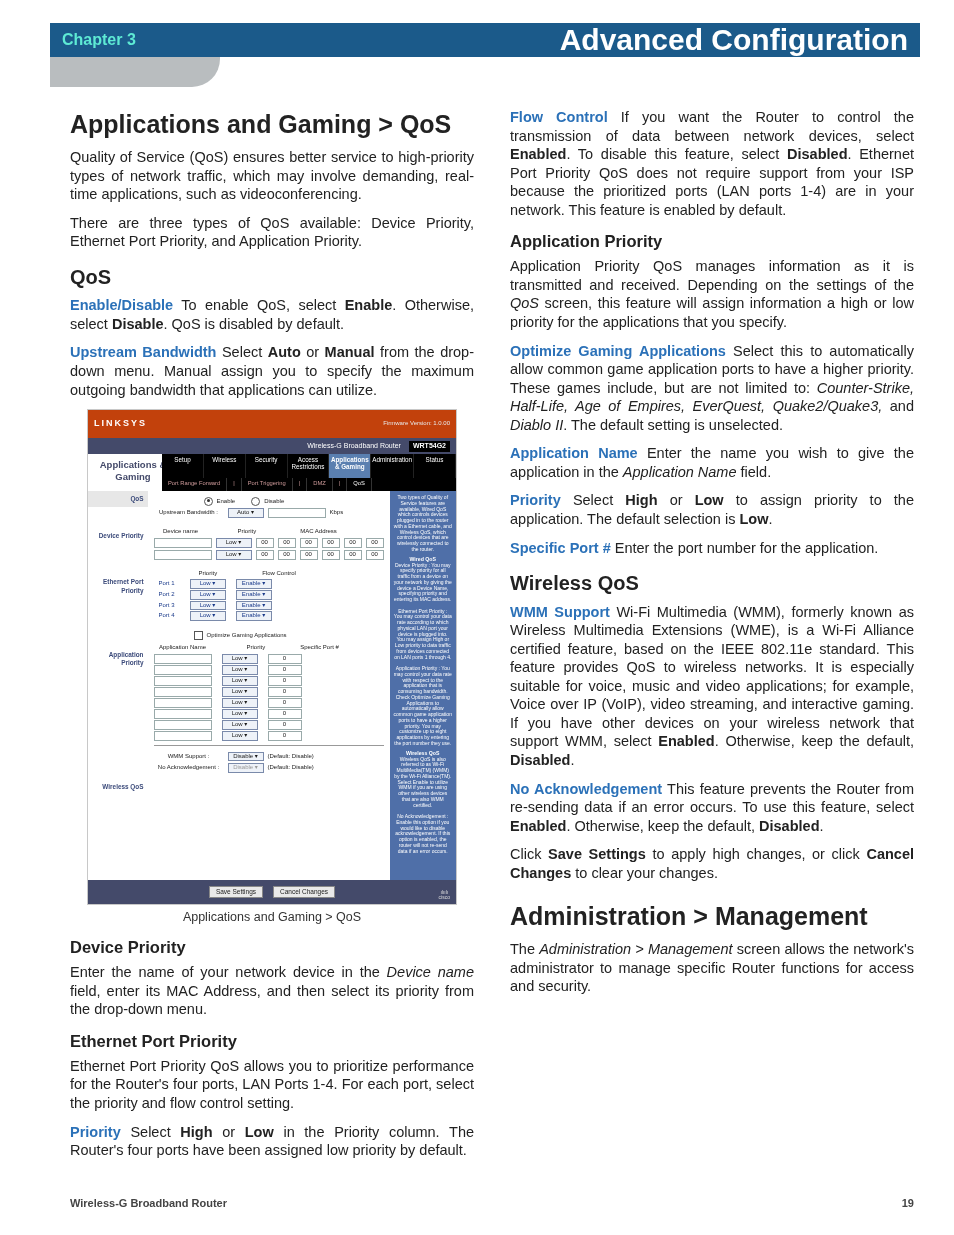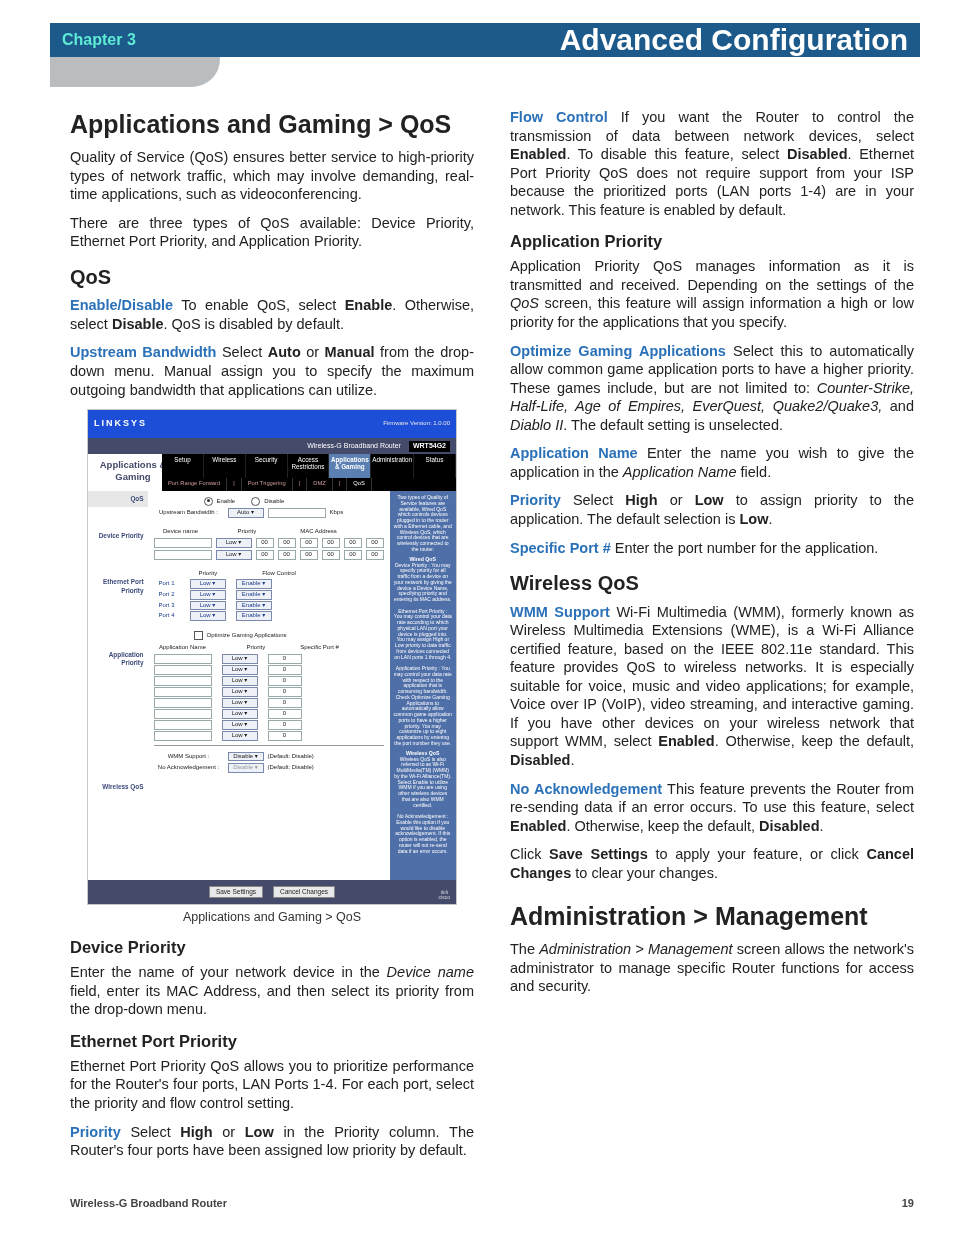--- a/index.html
+++ b/index.html
@@ -131,21 +131,21 @@
     margin: 0 auto;
     background: #fff;
     border: 1px solid #c8c8c8;
     position: relative;
     font-size: 7px;
     color: #1a1a1a;
     overflow: hidden;
   }
   .r-top {
     height: 28px;
-    background: #1d4ed8;
+    background: #c2410c;
     color: #fff;
     display: flex;
     align-items: center;
     justify-content: space-between;
     padding: 0 6px;
     font-size: 9px;
     font-weight: 700;
     letter-spacing: 2px;
     gap: 24px;
   }
@@ -523,21 +523,21 @@
     <p><span class="kw">Priority</span><span>  Select </span><span class="b">High</span><span> or </span><span class="b">Low</span><span> to assign priority to the application. The default selection is </span><span class="b">Low</span><span>.</span></p>
 
     <p><span class="kw">Specific Port #</span><span> Enter the port number for the application.</span></p>
 
     <h2>Wireless QoS</h2>
 
     <p><span class="kw">WMM Support</span><span> Wi-Fi Multimedia (WMM), formerly known as Wireless Multimedia Extensions (WME), is a Wi-Fi Alliance certified feature, based on the IEEE 802.11e standard. This feature provides QoS to wireless networks. It is especially suitable for voice, music and video applications; for example, Voice over IP (VoIP), video streaming, and interactive gaming. If you have other devices on your wireless network that support WMM, select </span><span class="b">Enabled</span><span>. Otherwise, keep the default, </span><span class="b">Disabled</span><span>.</span></p>
 
     <p><span class="kw">No Acknowledgement</span><span>  This feature prevents the Router from re-sending data if an error occurs. To use this feature, select </span><span class="b">Enabled</span><span>. Otherwise, keep the default, </span><span class="b">Disabled</span><span>.</span></p>
 
-    <p><span>Click </span><span class="b">Save Settings</span><span> to apply your feature, or click </span><span class="b">Cancel Changes</span><span> to clear your changes.</span></p>
+    <p><span>Click </span><span class="b">Save Settings</span><span> to apply high changes, or click </span><span class="b">Cancel Changes</span><span> to clear your changes.</span></p>
 
     <h1 style="margin-top:18px">Administration &gt; Management</h1>
 
     <p><span>The </span><span class="i">Administration &gt; Management</span><span> screen allows the network's administrator to manage specific Router functions for access and security.</span></p>
 
   </div>
 
   <div class="footer">
     <span>Wireless-G Broadband Router</span>
     <span class="pnum">19</span>

